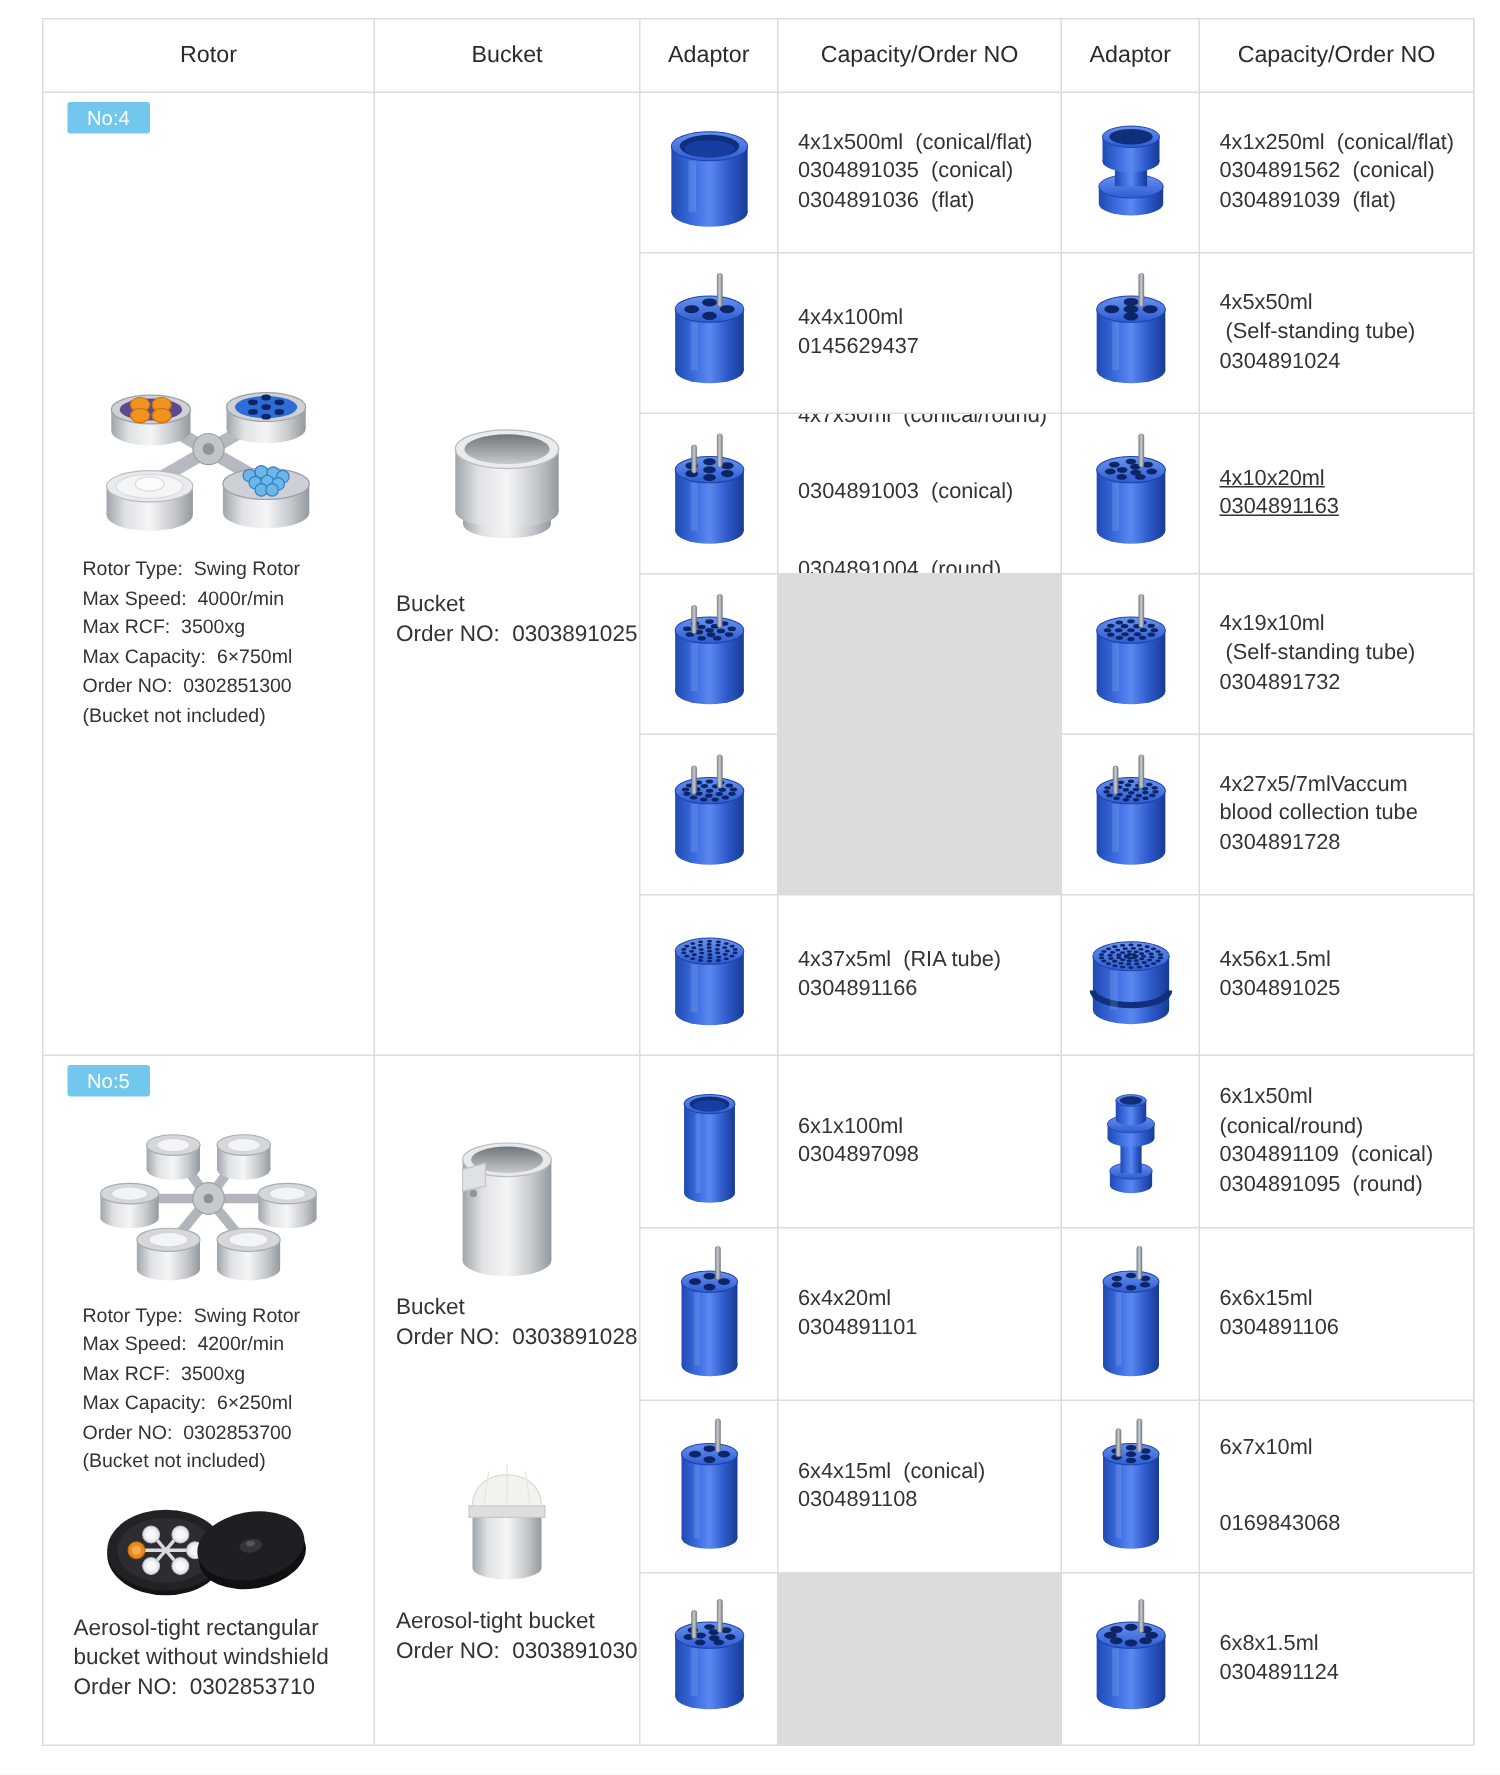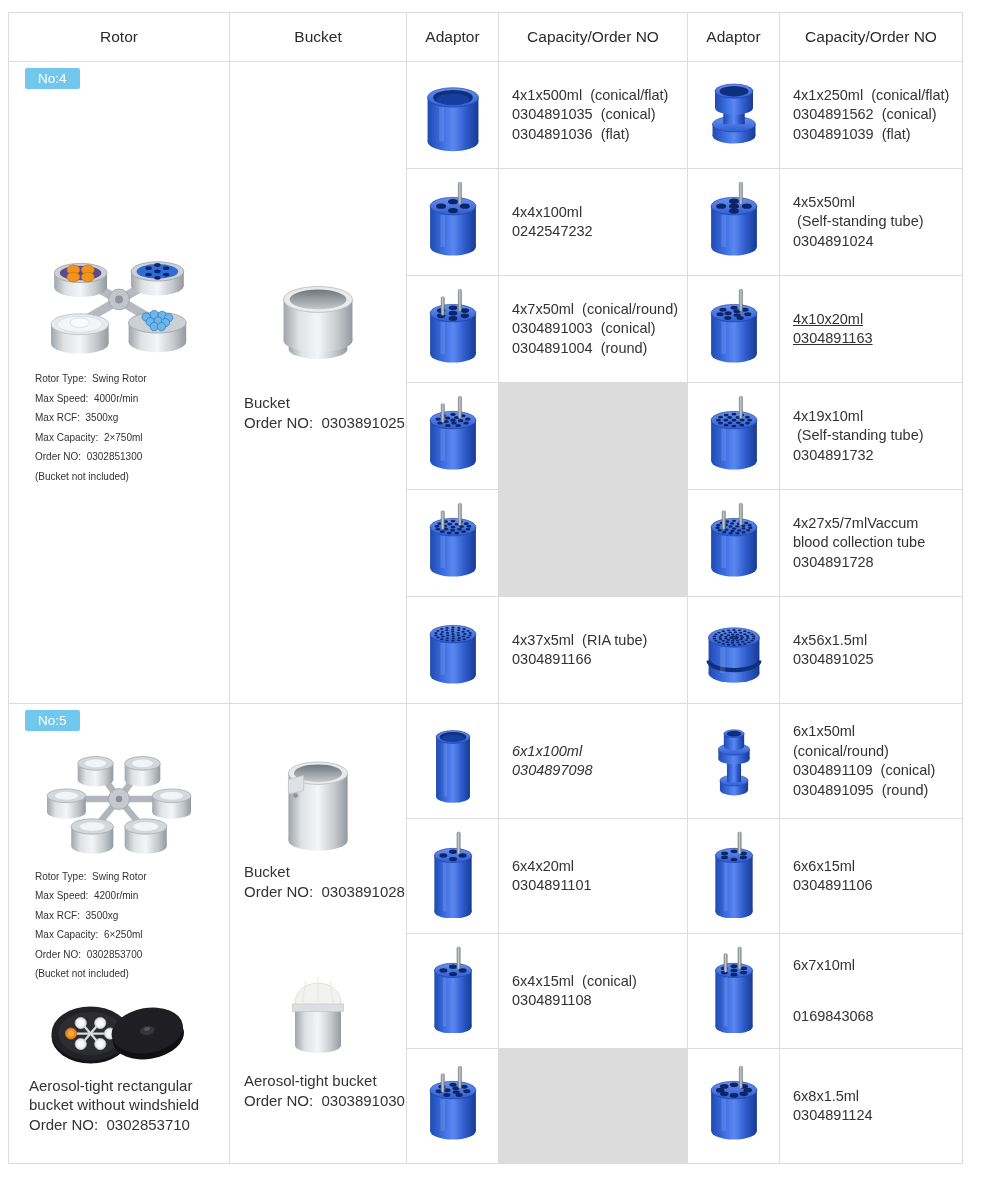--- a/index.html
+++ b/index.html
@@ -1,31 +1,31 @@
 <!DOCTYPE html>
 <html><head>
 <meta charset="utf-8">
 <style>
   html,body{margin:0;padding:0;background:#ffffff;}
   body{width:1000px;height:1183px;position:relative;font-family:"Liberation Sans",sans-serif;color:#333;}
   .table{
-    position:absolute;left:8px;top:12px;
+    position:absolute;left:28px;top:12px;
     display:grid;
     grid-template-columns:220px 176px 91px 188px 91px 182px;
     grid-template-rows:48px repeat(6,106px) repeat(4,114px);
     gap:1px;border:1px solid #dcdcdc;background:#dcdcdc;
   }
   .cell{background:#fff;overflow:hidden;}
   .hcell{display:flex;align-items:center;justify-content:center;font-size:15.5px;color:#2b2b2b;}
   .rotor-cell{display:flex;flex-direction:column;align-items:flex-start;}
   .badge{margin:6px 0 0 16px;background:#71c8ec;color:#fff;font-size:13.5px;padding:3px 13px;border-radius:2px;}
   .rimg{align-self:center;line-height:0;}
   .rimg.r4{margin-top:152px;}
   .s2 .rimg.r5{margin-top:0px;}
-  .specs{margin:8px 0 0 26px;font-size:10px;line-height:19.5px;color:#333;}
+  .specs{margin:8px 0 0 26px;font-size:13px;line-height:19.5px;color:#333;}
   .s2 .specs{margin:2px 0 0 26px;}
   .aimg{align-self:center;line-height:0;margin-top:6px;}
   .acap{margin:2px 0 0 20px;font-size:15px;line-height:19.5px;}
   .sline,.cline,.bline,.acl{white-space:pre-wrap;}
   .bucket-cell{display:flex;flex-direction:column;align-items:center;}
   .bimg{line-height:0;}
   .b1{margin-top:203px;}
   .b2{margin-top:42px;}
   .b3{margin-top:62px;}
   .btext{align-self:stretch;padding-left:14px;font-size:15px;line-height:20px;color:#333;}
@@ -130,21 +130,21 @@
   <circle cx="163" cy="102" r="5.2" fill="#6db6ea"></circle>
               <circle cx="149" cy="107" r="5.2" fill="#6db6ea"></circle>
   <circle cx="158" cy="107" r="5.2" fill="#6db6ea"></circle>
             </g>
           </g>
 </svg></div>
       <div class="specs">
         <div class="sline">Rotor Type:  Swing Rotor</div>
         <div class="sline">Max Speed:  4000r/min</div>
         <div class="sline">Max RCF:  3500xg</div>
-        <div class="sline">Max Capacity:  2×750ml</div>
+        <div class="sline">Max Capacity:  6×750ml</div>
         <div class="sline">Order NO:  0302851300</div>
         <div class="sline">(Bucket not included)</div>
       </div>
     </div>
     <div class="cell bucket-cell" style="grid-area: 2 / 2 / span 6;">
       <div class="bimg b1"><svg viewBox="0 0 130 115" width="112">
  <ellipse cx="65" cy="98" rx="34" ry="11" fill="url(#gm)"></ellipse>
           <rect x="31" y="84" width="68" height="14" fill="url(#gm)"></rect>
  <ellipse cx="65" cy="88" rx="40" ry="13" fill="url(#gm)"></ellipse>
           <rect x="25" y="40" width="80" height="48" fill="url(#gm)"></rect>
@@ -196,21 +196,21 @@
           <ellipse cx="46.0" cy="26.7" rx="5.8" ry="3.2" fill="#0c2566"></ellipse>
           <ellipse cx="60.0" cy="32.0" rx="5.8" ry="3.2" fill="#0c2566"></ellipse>
           <ellipse cx="46.0" cy="37.3" rx="5.8" ry="3.2" fill="#0c2566"></ellipse>
           <ellipse cx="32.0" cy="32.0" rx="5.8" ry="3.2" fill="#0c2566"></ellipse>
           <rect x="31.1" y="42.3" width="5.4" height="37.7" fill="#ffffff" opacity="0.12"></rect>
           <rect x="52.1" y="3.9" width="4" height="26" rx="1.6" fill="url(#gp)" stroke="#666c72" stroke-width="0.4"></rect>
         </svg></div>
     </div>
     <div class="cell cap-cell" style="grid-area: 3 / 4;">
       <div class="cline">4x4x100ml</div>
-      <div class="cline">0242547232</div>
+      <div class="cline">0145629437</div>
     </div>
     <div class="cell icon-cell" style="grid-area: 3 / 5;">
       <div class="adaptor-art"><svg viewBox="0 0 92 96" width="78">
           <ellipse cx="46" cy="80" rx="27" ry="10.3" fill="url(#gb)"></ellipse>
           <rect x="19" y="32" width="54" height="48" fill="url(#gb)"></rect>
           <ellipse cx="46" cy="32" rx="27" ry="10.3" fill="url(#gt)" stroke="#1c43a8" stroke-width="0.8"></ellipse>
           <ellipse cx="46.0" cy="26.3" rx="5.8" ry="3.2" fill="#0c2566"></ellipse>
           <ellipse cx="61.1" cy="32.0" rx="5.8" ry="3.2" fill="#0c2566"></ellipse>
           <ellipse cx="46.0" cy="37.7" rx="5.8" ry="3.2" fill="#0c2566"></ellipse>
           <ellipse cx="30.9" cy="32.0" rx="5.8" ry="3.2" fill="#0c2566"></ellipse>
@@ -234,21 +234,21 @@
           <ellipse cx="60.0" cy="35.1" rx="5.0" ry="2.8" fill="#0c2566"></ellipse>
           <ellipse cx="46.0" cy="38.2" rx="5.0" ry="2.8" fill="#0c2566"></ellipse>
           <ellipse cx="32.0" cy="35.1" rx="5.0" ry="2.8" fill="#0c2566"></ellipse>
           <ellipse cx="32.0" cy="28.9" rx="5.0" ry="2.8" fill="#0c2566"></ellipse>
           <ellipse cx="46.0" cy="32.0" rx="5.0" ry="2.8" fill="#0c2566"></ellipse>
           <rect x="31.1" y="42.3" width="5.4" height="37.7" fill="#ffffff" opacity="0.12"></rect>
           <rect x="52.1" y="3.9" width="4" height="26" rx="1.6" fill="url(#gp)" stroke="#666c72" stroke-width="0.4"></rect>
           <rect x="31.9" y="12.6" width="4" height="22" rx="1.6" fill="url(#gp)" stroke="#666c72" stroke-width="0.4"></rect>
         </svg></div>
     </div>
-    <div class="cell cap-cell" style="grid-area: 4 / 4;">
+    <div class="cell cap-cell" style="grid-area: 4 / 4; gap: 32px;">
       <div class="cline">4x7x50ml  (conical/round)</div>
       <div class="cline">0304891003  (conical)</div>
       <div class="cline">0304891004  (round)</div>
     </div>
     <div class="cell icon-cell" style="grid-area: 4 / 5;">
       <div class="adaptor-art"><svg viewBox="0 0 92 96" width="78">
           <ellipse cx="46" cy="80" rx="27" ry="10.3" fill="url(#gb)"></ellipse>
           <rect x="19" y="32" width="54" height="48" fill="url(#gb)"></rect>
           <ellipse cx="46" cy="32" rx="27" ry="10.3" fill="url(#gt)" stroke="#1c43a8" stroke-width="0.8"></ellipse>
           <ellipse cx="46.0" cy="25.6" rx="4.2" ry="2.3" fill="#0c2566"></ellipse>
@@ -630,21 +630,21 @@
     <div class="cell icon-cell" style="grid-area: 8 / 3;">
       <div class="adaptor-art"><svg viewBox="0 0 92 104" width="78">
           <ellipse cx="46" cy="96" rx="20" ry="7.6" fill="url(#gb)"></ellipse>
           <rect x="26" y="26" width="40" height="70" fill="url(#gb)"></rect>
           <ellipse cx="46" cy="26" rx="20" ry="7.6" fill="url(#gt)" stroke="#1c43a8" stroke-width="0.8"></ellipse>
           <ellipse cx="46" cy="26" rx="15.6" ry="5.9" fill="#0f2e7c"></ellipse>
           <ellipse cx="46" cy="27.4" rx="13.2" ry="4.6" fill="#1d4cc0" opacity="0.55"></ellipse>
           <rect x="35.0" y="33.6" width="4.0" height="62.4" fill="#ffffff" opacity="0.12"></rect>
         </svg></div>
     </div>
-    <div class="cell cap-cell" style="grid-area: 8 / 4; font-style: italic;">
+    <div class="cell cap-cell" style="grid-area: 8 / 4;">
       <div class="cline">6x1x100ml</div>
       <div class="cline">0304897098</div>
     </div>
     <div class="cell icon-cell" style="grid-area: 8 / 5;">
       <div class="adaptor-art"><svg viewBox="0 0 92 104" width="72">
   <ellipse cx="46" cy="92" rx="18" ry="7" fill="url(#gb)"></ellipse>
           <rect x="28" y="80" width="36" height="12" fill="url(#gb)"></rect>
           <ellipse cx="46" cy="80" rx="18" ry="7" fill="url(#gt)" stroke="#1c43a8" stroke-width="0.7"></ellipse>
   <rect x="37" y="50" width="18" height="32" fill="url(#gb)"></rect>
   <ellipse cx="46" cy="52" rx="20" ry="7.5" fill="url(#gb)"></ellipse>

